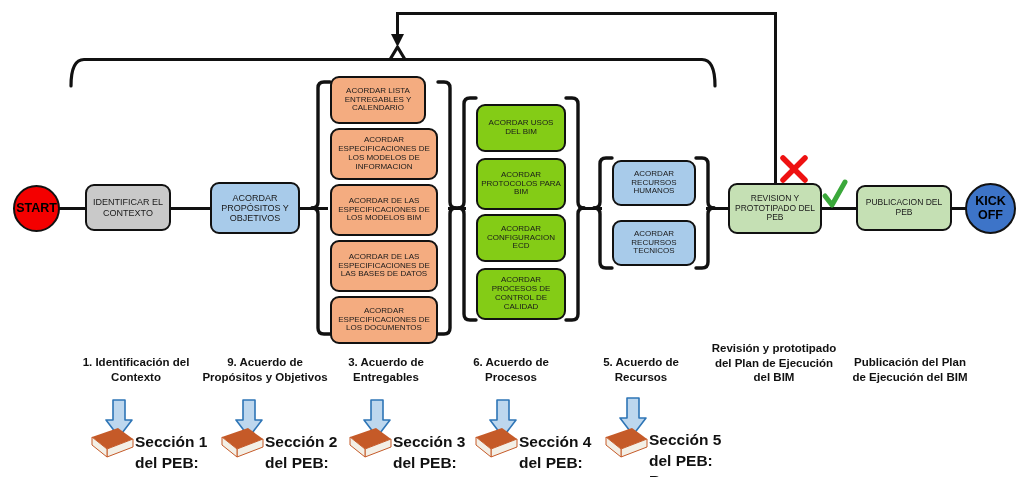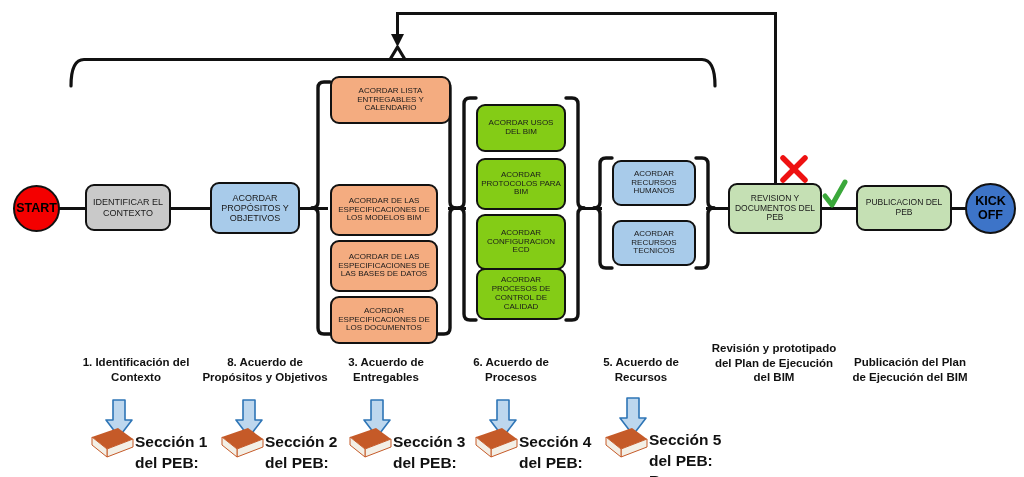--- a/index.html
+++ b/index.html
@@ -166,65 +166,68 @@
 
   <div class="node n-gray" style="left:85px;top:184px;width:86px;height:47px;font-size:9px;">
     <span>IDENTIFICAR EL CONTEXTO</span>
   </div>
 
   <div class="node n-blue" style="left:210px;top:182px;width:90px;height:52px;font-size:9px;">
     <span>ACORDAR PROPÓSITOS Y OBJETIVOS</span>
   </div>
 
   <div class="node n-green" style="left:728px;top:183px;width:94px;height:51px;font-size:8.5px;">
-    <span>REVISION Y DOCUMENTOS DEL PEB</span>
+    <span>REVISION Y PROTOTIPADO DEL PEB</span>
   </div>
 
   <div class="node n-green" style="left:856px;top:185px;width:96px;height:46px;font-size:8.5px;">
     <span>PUBLICACION DEL PEB</span>
   </div>
 
-  <div class="node n-orange" style="left:330px;top:76px;width:121px;height:48px;font-size:8px;">
+  <div class="node n-orange" style="left:330px;top:76px;width:96px;height:48px;font-size:8px;">
     <span>ACORDAR LISTA ENTREGABLES Y CALENDARIO</span>
+  </div>
+  <div class="node n-orange" style="left:330px;top:128px;width:108px;height:52px;font-size:8px;">
+    <span>ACORDAR ESPECIFICACIONES DE LOS MODELOS DE INFORMACION</span>
   </div>
   <div class="node n-orange" style="left:330px;top:184px;width:108px;height:52px;font-size:8px;">
     <span>ACORDAR DE LAS ESPECIFICACIONES DE LOS MODELOS BIM</span>
   </div>
   <div class="node n-orange" style="left:330px;top:240px;width:108px;height:52px;font-size:8px;">
     <span>ACORDAR DE LAS ESPECIFICACIONES DE LAS BASES DE DATOS</span>
   </div>
   <div class="node n-orange" style="left:330px;top:296px;width:108px;height:48px;font-size:8px;">
     <span>ACORDAR ESPECIFICACIONES DE LOS DOCUMENTOS</span>
   </div>
 
   <div class="node n-yellow" style="left:476px;top:104px;width:90px;height:48px;font-size:8px;">
     <span>ACORDAR USOS DEL BIM</span>
   </div>
   <div class="node n-yellow" style="left:476px;top:158px;width:90px;height:52px;font-size:8px;">
     <span>ACORDAR PROTOCOLOS PARA BIM</span>
   </div>
-  <div class="node n-yellow" style="left:476px;top:214px;width:90px;height:56px;font-size:8px;">
+  <div class="node n-yellow" style="left:476px;top:214px;width:90px;height:48px;font-size:8px;">
     <span>ACORDAR CONFIGURACION ECD</span>
   </div>
   <div class="node n-yellow" style="left:476px;top:268px;width:90px;height:52px;font-size:8px;">
     <span>ACORDAR PROCESOS DE CONTROL DE CALIDAD</span>
   </div>
 
   <div class="node n-blue" style="left:612px;top:160px;width:84px;height:46px;font-size:8px;">
     <span>ACORDAR RECURSOS HUMANOS</span>
   </div>
   <div class="node n-blue" style="left:612px;top:220px;width:84px;height:46px;font-size:8px;">
     <span>ACORDAR RECURSOS TECNICOS</span>
   </div>
 
   <div class="cap" style="left:76px;top:355px;width:120px;">
     <span>1. Identificación del Contexto</span>
   </div>
   <div class="cap" style="left:198px;top:355px;width:134px;">
-    <span>8. Acuerdo de Propósitos y Objetivos</span>
+    <span>9. Acuerdo de Propósitos y Objetivos</span>
   </div>
   <div class="cap" style="left:330px;top:355px;width:112px;">
     <span>3. Acuerdo de Entregables</span>
   </div>
   <div class="cap" style="left:456px;top:355px;width:110px;">
     <span>6. Acuerdo de Procesos</span>
   </div>
   <div class="cap" style="left:586px;top:355px;width:110px;">
     <span>5. Acuerdo de Recursos</span>
   </div>

